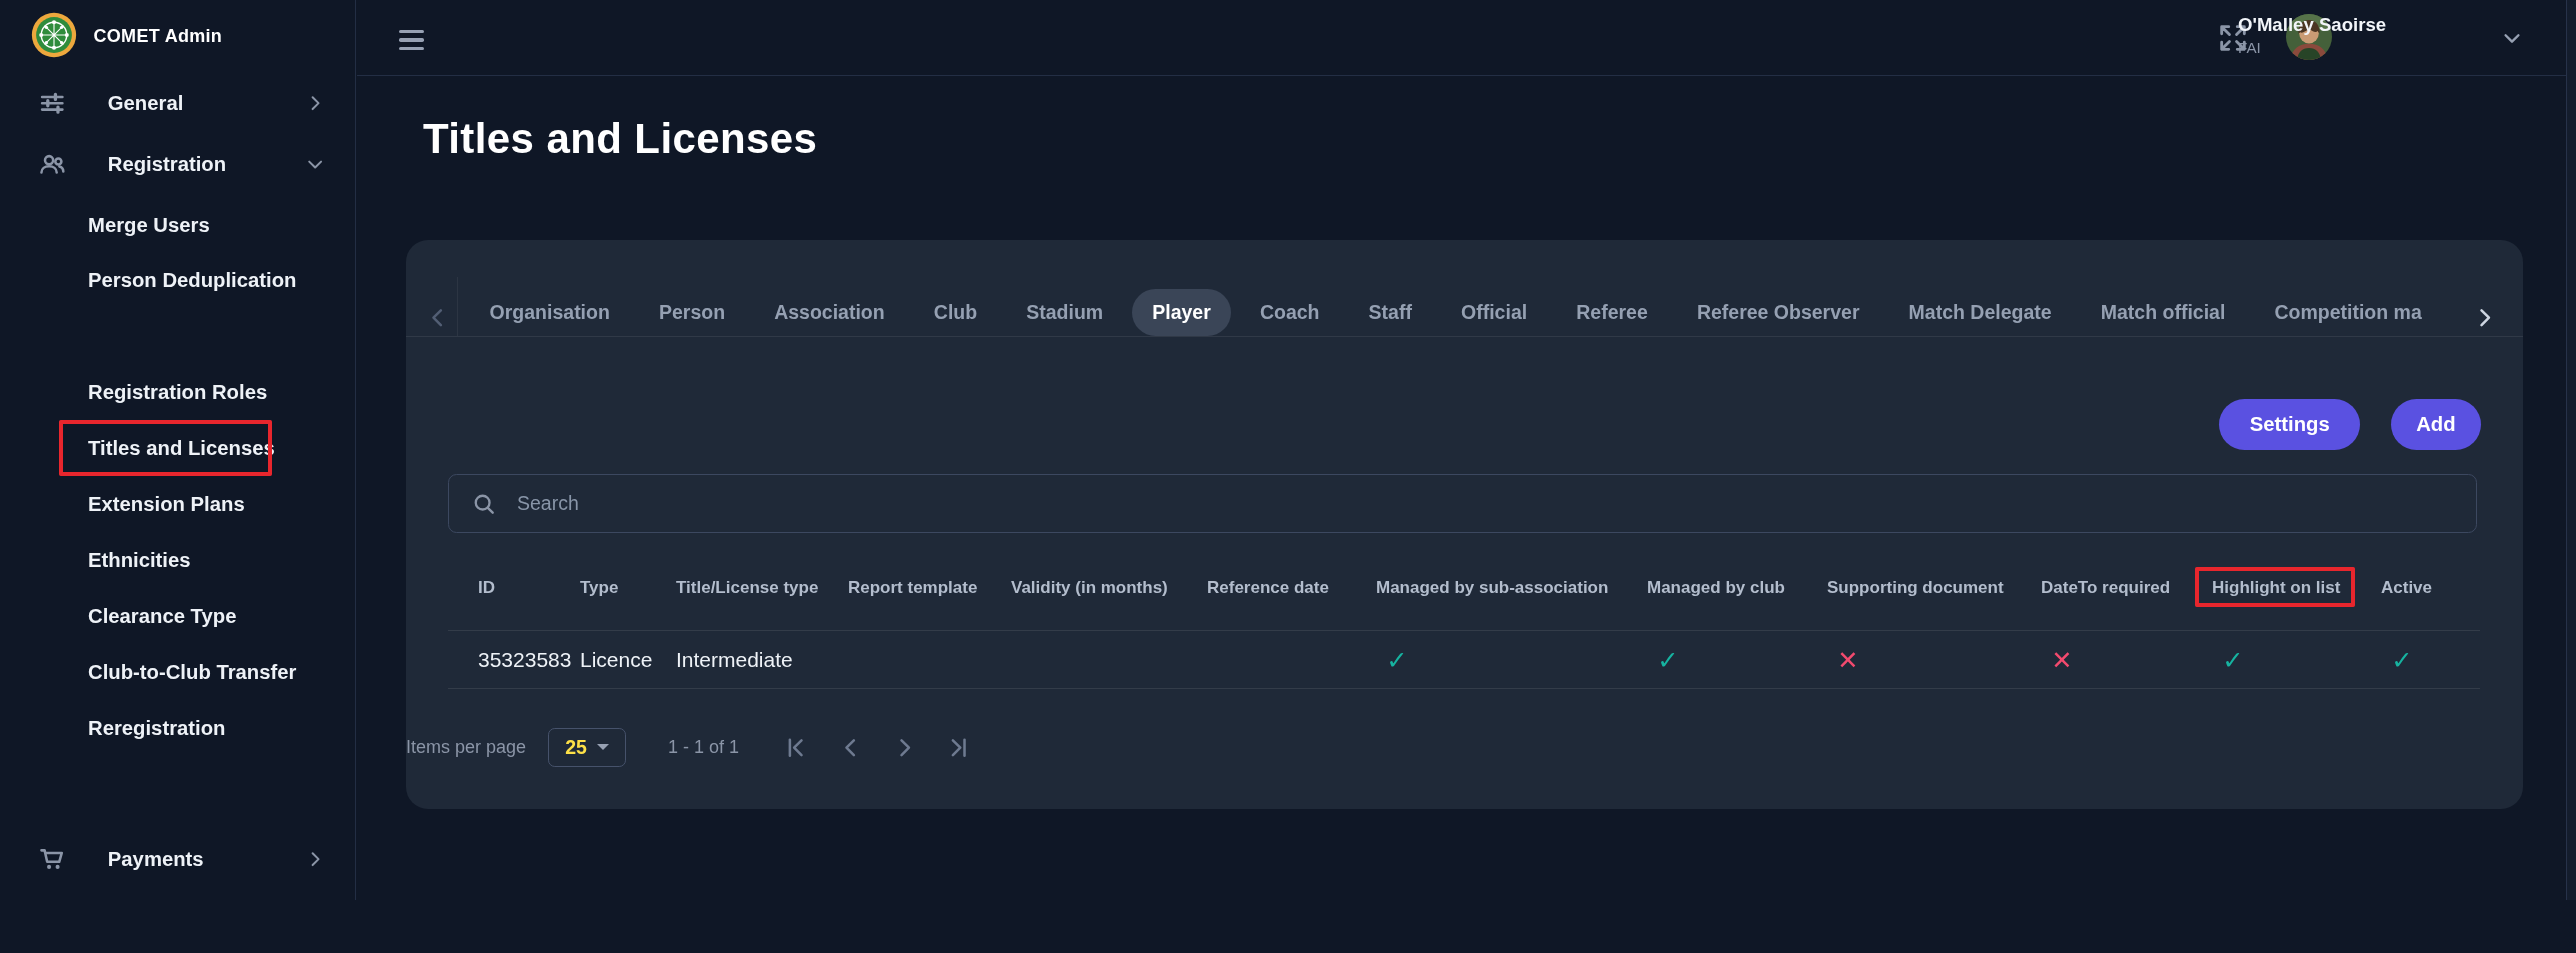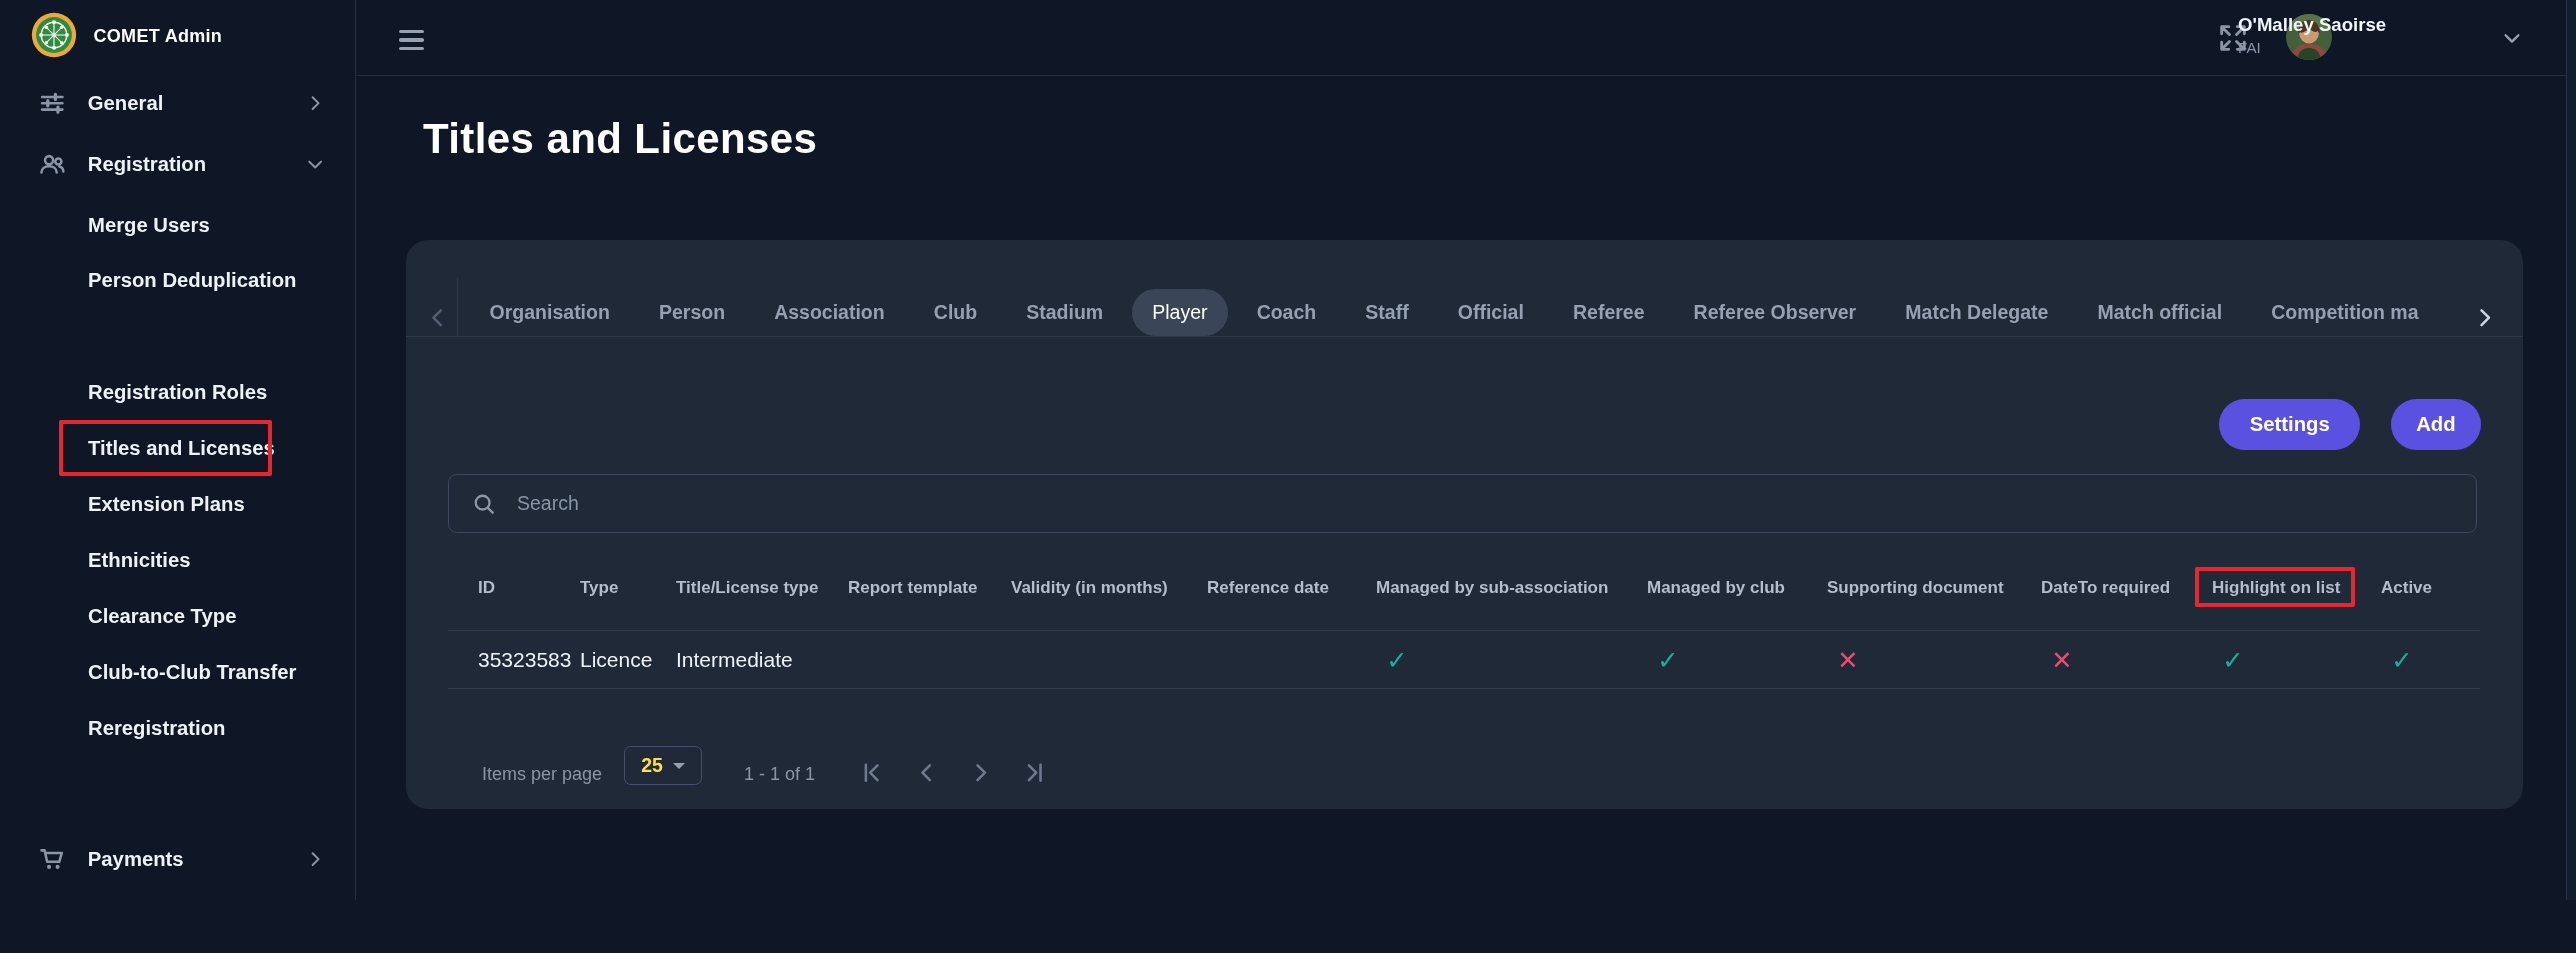--- a/index.html
+++ b/index.html
@@ -12,21 +12,21 @@
   
   .sidebar {
     position:absolute; left:0; top:0; width:356px; height:954px;
     background:#0f1726; border-right:0.8px solid #232e44;
   }
   .logo-row { position:absolute; left:30.5px; top:12px; display:flex; align-items:center; }
   .logo { width:46px; height:46px; }
   .app-name { margin-left:17px; font-size:18px; font-weight:700; color:#ffffff; letter-spacing:0.3px; }
   .nav-item {
     position:absolute; left:0; width:356px; height:47px;
-    display:flex; align-items:center; padding-left:37px; cursor:pointer;
+    display:flex; align-items:center; padding-left:37px; cursor:pointer;gap:20px;
   }
   .nav-icon { width:30.5px; height:30.5px; color:#8b95a7; flex:0 0 30.5px; }
   .nav-icon svg { width:30.5px; height:30.5px; display:block; }
   .nav-label { margin-left:20.3px; font-size:20.3px; font-weight:600; color:#eef2f7; }
   .nav-child { padding-left:88px; }
   .nav-child .nav-label { margin-left:0; }
   .nav-chevron { position:absolute; right:30.5px; width:20.3px; height:20.3px; color:#8b95a7; }
   .nav-chevron svg { width:20.3px; height:20.3px; display:block; }
   
   .topbar {
@@ -55,21 +55,21 @@
     border-bottom:0.8px solid rgba(255,255,255,.08); padding:0 20.3px 0 13.5px;
   }
   .tabs-prev { width:37px; height:37px; color:#525e74; flex:0 0 37px; cursor:pointer; }
   .tabs-prev svg, .tabs-next svg { width:25.4px; height:25.4px; display:block; margin:6px auto; }
   .tabs-edge { width:0.8px; height:59px; background:rgba(255,255,255,.06); margin-right:12px; }
   .tabs { display:flex; align-items:center; gap:8.5px; flex:1 1 auto; overflow:hidden; }
   .tab {
     padding:0 20.3px; font-size:19.5px; font-weight:600; color:#95a0b2;
     white-space:nowrap; cursor:pointer; line-height:47px;
   }
-  .tab--active { background:#3a4557; color:#ffffff; font-weight:400; border-radius:34px; line-height:47px; }
+  .tab--active { background:#3a4557; color:#ffffff; font-weight:700; border-radius:34px; line-height:47px; }
   .tabs-next { width:37px; height:37px; color:#cdd5e1; flex:0 0 37px; cursor:pointer; }
   
   .actions-row { display:flex; justify-content:flex-end; align-items:center; gap:30.5px; margin-top:62px; padding-right:42px; height:51px; }
   .btn {
     height:51px; border:none; border-radius:27px; background:#5a51e1; color:#ffffff;
     font-family:"Liberation Sans", sans-serif; font-size:20.3px; font-weight:600;
     padding:0 30.5px; cursor:pointer;
   }
   .btn--add { padding:0 25.4px; }
   
@@ -93,21 +93,21 @@
   }
   .thead { height:85px; }
   .th { font-size:17px; font-weight:700; color:#b3bdcd; white-space:nowrap; }
   .th:first-child, .td:first-child { padding-left:30px; }
   .trow { height:59px; border-top:0.8px solid rgba(255,255,255,.09); border-bottom:0.8px solid rgba(255,255,255,.09); }
   .td { font-size:21px; color:#eef2f7; white-space:nowrap; }
   .td.flag { font-size:25.4px; padding-left:10.2px; }
   .flag-yes { color:#16b3a0; }
   .flag-no { color:#f24a6e; }
   
-  .pagination { display:flex; align-items:flex-end; margin-top:20.3px; height:76px; padding-left:76px; }
+  .pagination { display:flex; align-items:center; margin-top:20.3px; height:76px; }
   .pag-label { font-size:18px; color:#8b95a7; }
   .page-size {
     margin-left:22px; width:78px; height:39px; border:1.3px solid #46526b; border-radius:6.8px;
     display:flex; align-items:center; justify-content:center; gap:10.2px; cursor:pointer;
   }
   .page-size-value { font-size:19.5px; font-weight:600; color:#fde047; }
   .caret-down { width:0; height:0; border-left:6px solid transparent; border-right:6px solid transparent; border-top:6.8px solid #97a1b3; }
   .pag-range { margin-left:42px; font-size:18px; color:#8b95a7; }
   .pag-icons { display:flex; align-items:center; gap:29px; margin-left:44px; }
   .pag-btn { width:25.4px; height:25.4px; color:#6e7a90; cursor:pointer; }

